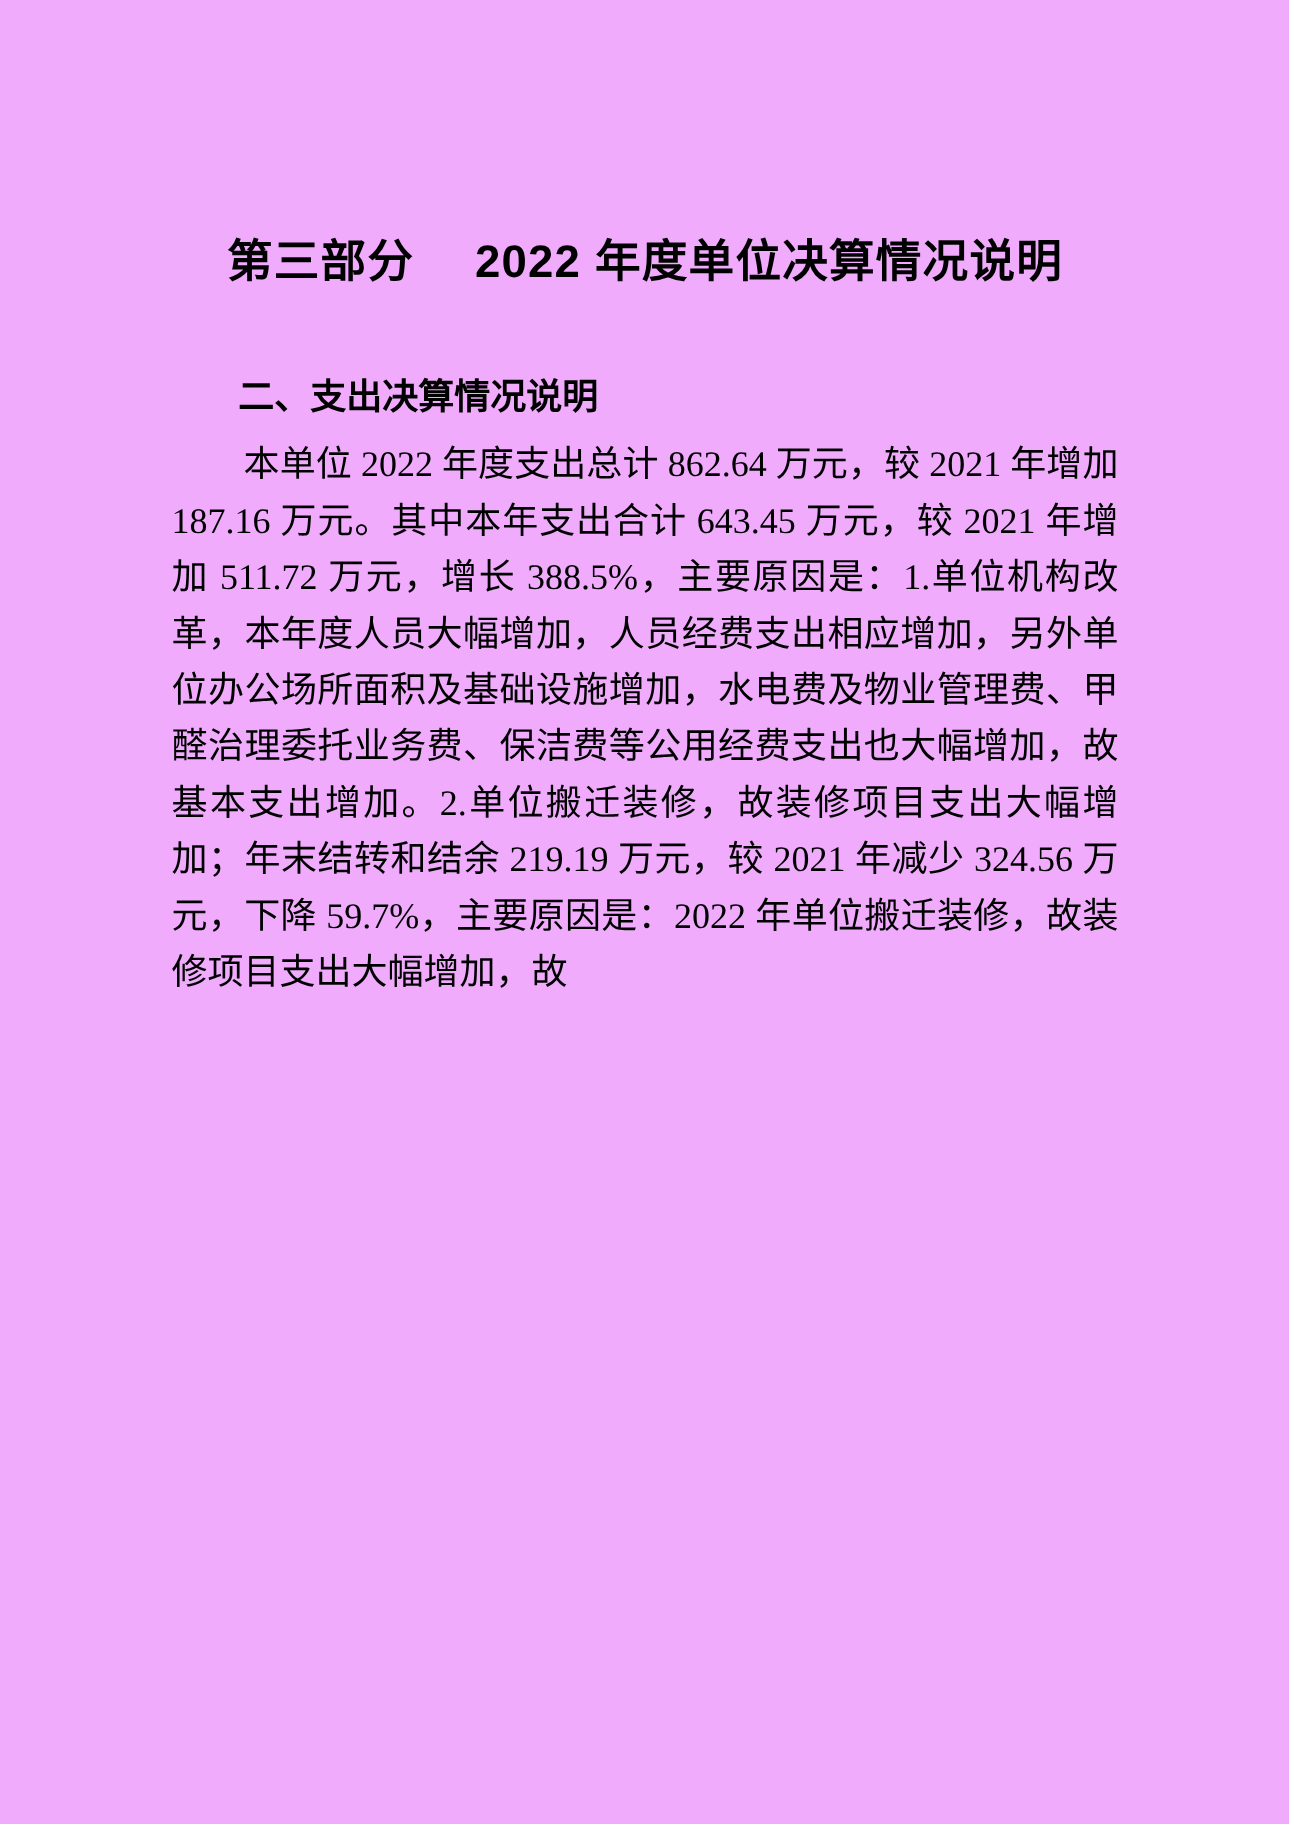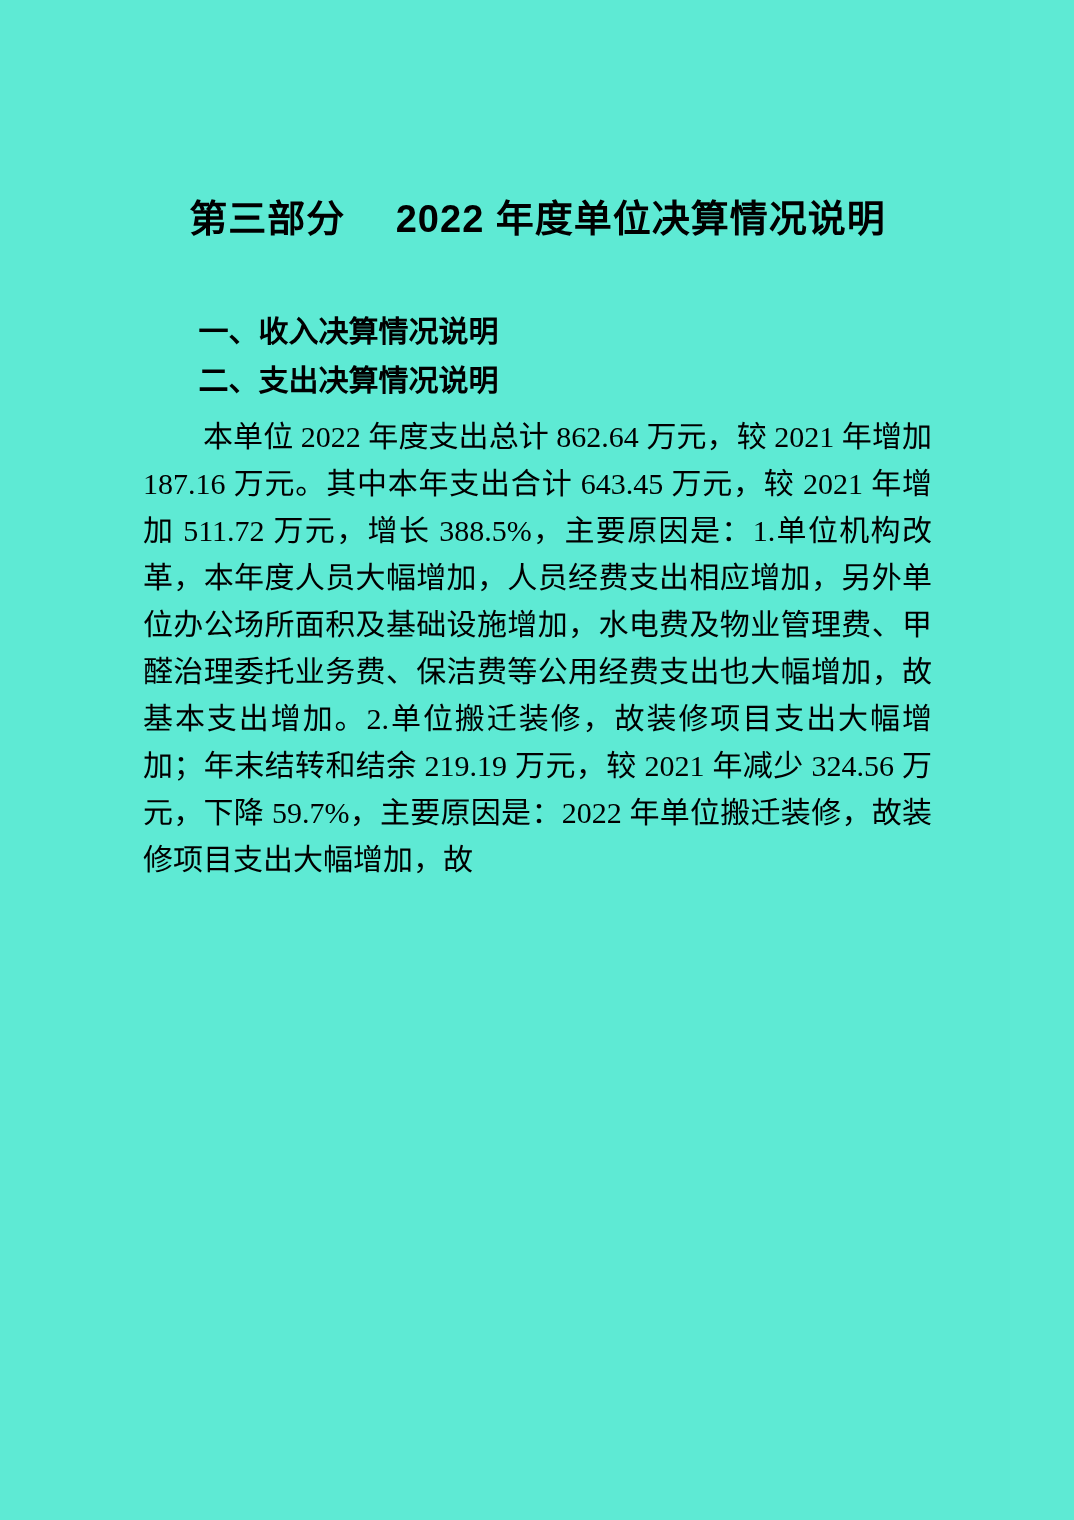--- a/index.html
+++ b/index.html
@@ -11,21 +11,21 @@
     height: 1520px;
     background: #ffffff;
     color: #000000;
     overflow: hidden;
   }
   .page {
     box-sizing: border-box;
     width: 1074px;
     height: 1520px;
     padding: 197px 142px 40px 143px;
-    background: #5eead4;
+    background: #f0abfc;
   }
   .title {
     margin: 0 0 74px 0;
     font-family: "Liberation Sans", "DejaVu Sans", sans-serif;
     font-weight: 700;
     font-size: 38px;
     line-height: 44px;
     text-align: center;
     letter-spacing: 1px;
     color: #000000;
@@ -58,21 +58,20 @@
   }
 </style>
 </head>
 <body>
 
 <div class="page">
 
   <h1 class="title">第三部分　 2022 年度单位决算情况说明</h1>
 
   <section>
-    <h2 class="heading">一、收入决算情况说明</h2>
   </section>
 
   <section>
     <h2 class="heading">二、支出决算情况说明</h2>
     <p class="para">本单位 2022 年度支出总计 862.64 万元，较 2021 年增加 187.16 万元。其中本年支出合计 643.45 万元，较 2021 年增加 511.72 万元，增长 388.5%，主要原因是：1.单位机构改革，本年度人员大幅增加，人员经费支出相应增加，另外单位办公场所面积及基础设施增加，水电费及物业管理费、甲醛治理委托业务费、保洁费等公用经费支出也大幅增加，故基本支出增加。2.单位搬迁装修，故装修项目支出大幅增加；年末结转和结余 219.19 万元，较 2021 年减少 324.56 万元，下降 59.7%，主要原因是：2022 年单位搬迁装修，故装修项目支出大幅增加，故</p>
   </section>
 
 </div>
 
 </body></html>

